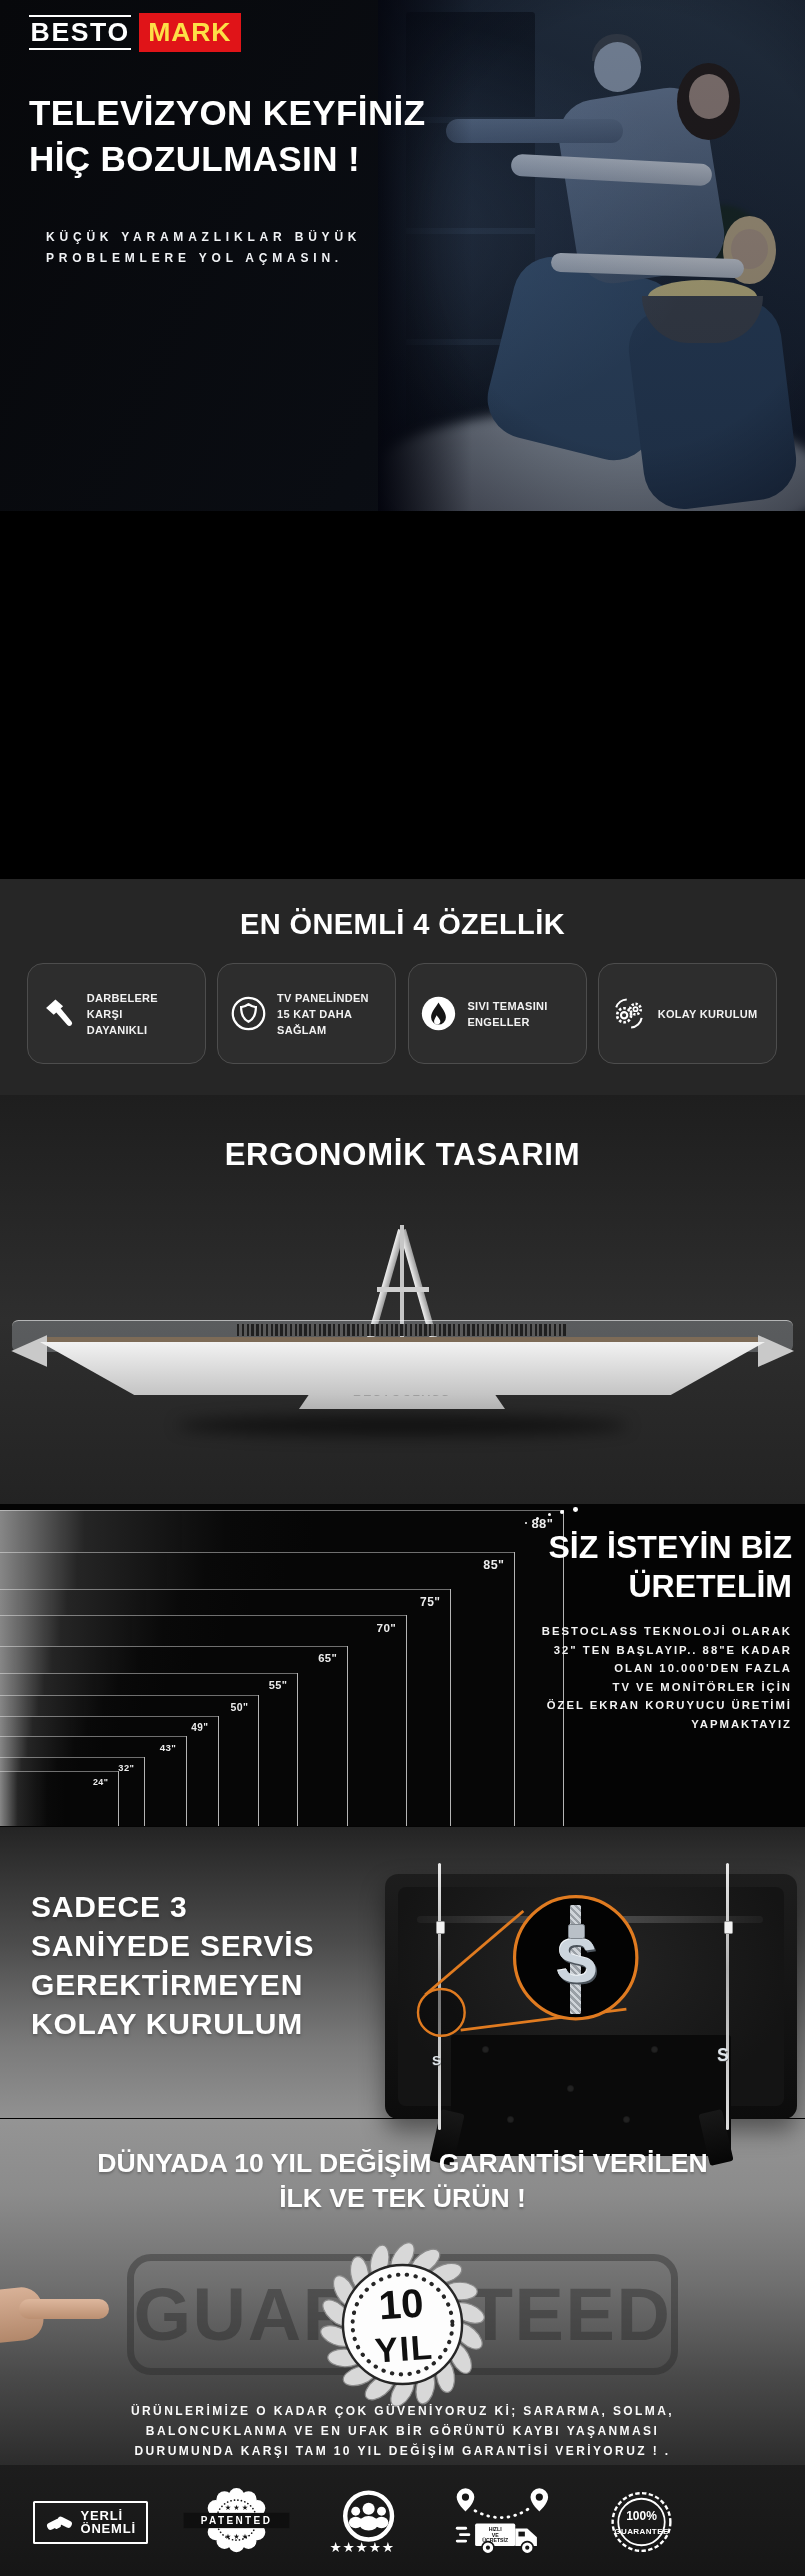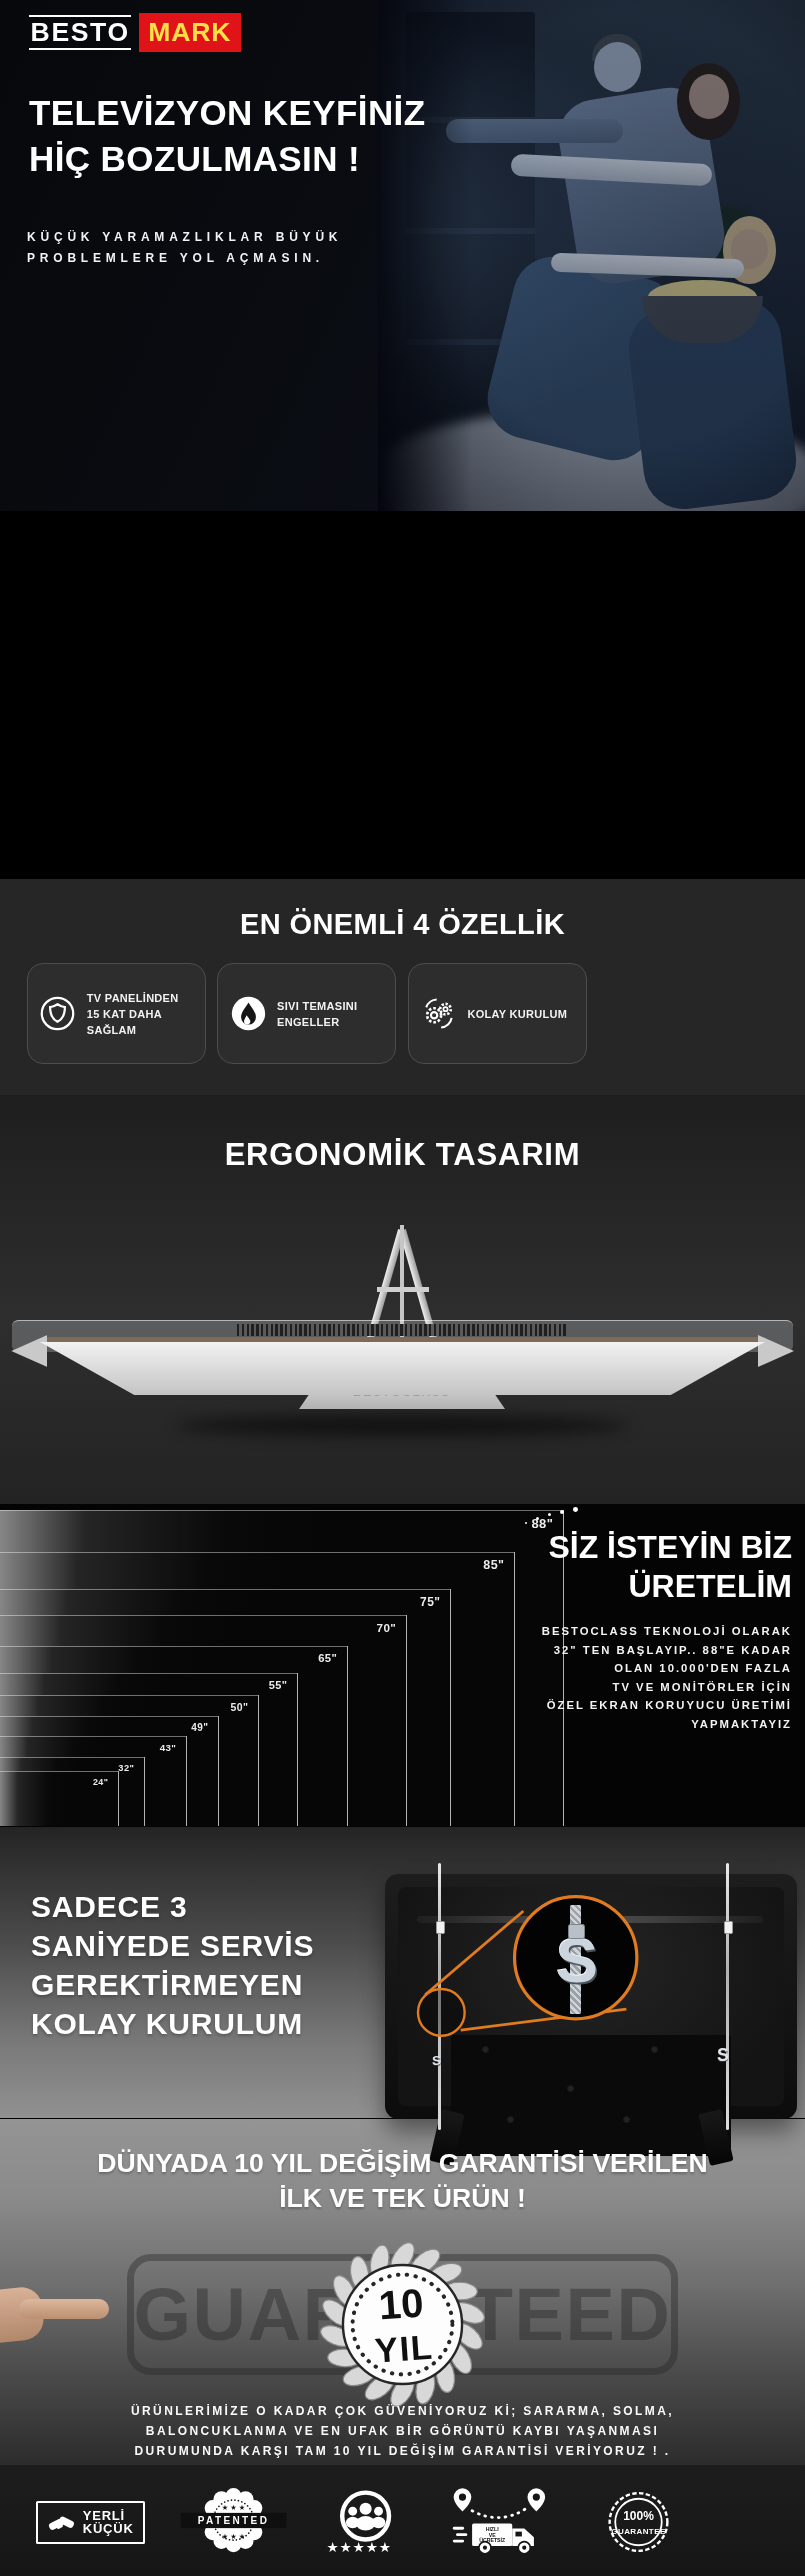--- a/index.html
+++ b/index.html
@@ -10,21 +10,21 @@
 
   
   .sec-hero{top:0;height:511px;background:linear-gradient(115deg,#07080b 0%,#0a0d13 55%,#0c111a 100%);}
   .logo{position:absolute;top:13px;left:29px;display:flex;align-items:center;z-index:5;}
   .logo-left{font-size:26.6px;font-weight:900;letter-spacing:1.6px;color:#fff;
              border-top:2.4px solid #fff;border-bottom:2.4px solid #fff;padding:1.6px 1.6px;line-height:1.05;}
   .logo-right{font-size:26.6px;font-weight:900;letter-spacing:0.8px;color:#fde047;background:#e01418;
               padding:4px 9.7px;margin-left:7.2px;}
   .hero-title{position:absolute;top:90px;left:29px;font-size:35px;line-height:46px;font-weight:800;
               letter-spacing:0.4px;z-index:4;}
-  .hero-sub{position:absolute;top:227px;left:27px;font-size:12px;line-height:21px;font-weight:600;
+  .hero-sub{position:absolute;top:227px;left:46px;font-size:12px;line-height:21px;font-weight:600;
             letter-spacing:4.8px;color:#f0f2f5;z-index:4;}
   .photo{position:absolute;top:0;left:378px;width:427px;height:511px;overflow:hidden;
          background:linear-gradient(200deg,#27333f 0%,#1a2330 45%,#0c121d 100%);}
   .photo:before{content:"";position:absolute;inset:0;z-index:3;
          background:linear-gradient(90deg,#07080b 0%,rgba(7,8,11,0) 22%),
                     radial-gradient(ellipse at -10% 45%,rgba(140,180,230,.30),transparent 55%);}
   .ph{position:absolute;border-radius:50%;}
   .shelf{position:absolute;top:12px;left:28px;width:129px;height:435px;border-radius:3.2px;
          background:repeating-linear-gradient(180deg,#0d1219 0 105px,#1d2733 105px 111px);opacity:.85;}
   .plant{position:absolute;top:205px;left:302px;width:81px;height:64px;border-radius:50%;background:#17261d;filter:blur(2.4px);}
@@ -220,20 +220,32 @@
     <div class="hero-sub pre">KÜÇÜK YARAMAZLIKLAR BÜYÜK
 PROBLEMLERE YOL AÇMASIN.</div>
   </div>
 
 
   <div class="sec sec-features">
     <h2 class="f-title" style="margin:0">EN ÖNEMLİ 4 ÖZELLİK</h2>
     <div class="cards">
       <div class="card">
         <span class="card-icon">
+          <svg width="34" height="34" viewBox="0 0 40 40">
+              <g fill="#fff">
+            <path d="M6 13 L17 3 L26 11 L15 21 Z"></path>
+            <path d="M17 17 L22 12 L36 29 C38 32 34 36 31 33 Z"></path>
+              </g>
+            </svg>
+        </span>
+        <span class="card-label pre">DARBELERE KARŞI
+DAYANIKLI</span>
+      </div>
+      <div class="card">
+        <span class="card-icon">
           <svg width="37" height="37" viewBox="0 0 40 40" fill="none" stroke="#fff">
             <circle cx="20" cy="20" r="17" stroke-width="2.4"></circle>
             <path d="M20 10 C23 12 26 13 28 13 C28 20 26 26 20 29 C14 26 12 20 12 13 C14 13 17 12 20 10 Z" stroke-width="2.4"></path>
             </svg>
         </span>
         <span class="card-label pre">TV PANELİNDEN
 15 KAT DAHA
 SAĞLAM</span>
       </div>
       <div class="card">
@@ -412,21 +424,21 @@
       <div class="b-local">
         <svg width="29" height="29" viewBox="0 0 36 36">
           <g fill="#fff">
             <rect x="2" y="16" width="19" height="9" rx="4" transform="rotate(-26 11 20)"></rect>
             <rect x="15" y="13" width="19" height="9" rx="4" transform="rotate(26 24 17)"></rect>
             <rect x="12" y="21" width="8" height="4" rx="2" transform="rotate(-26 16 23)"></rect>
           </g>
         </svg>
         <span class="b-local-text">
           <span style="display:block">YERLİ</span>
-          <span style="display:block">KÜÇÜK</span>
+          <span style="display:block">ÖNEMLİ</span>
         </span>
       </div>
 
       <svg width="109" height="69" viewBox="0 0 136 86">
         <g fill="#fff">
           <circle cx="98" cy="40" r="10"></circle>
             <circle cx="94" cy="55" r="10"></circle>
             <circle cx="83" cy="66" r="10"></circle>
           <circle cx="68" cy="70" r="10"></circle>
             <circle cx="53" cy="66" r="10"></circle>

